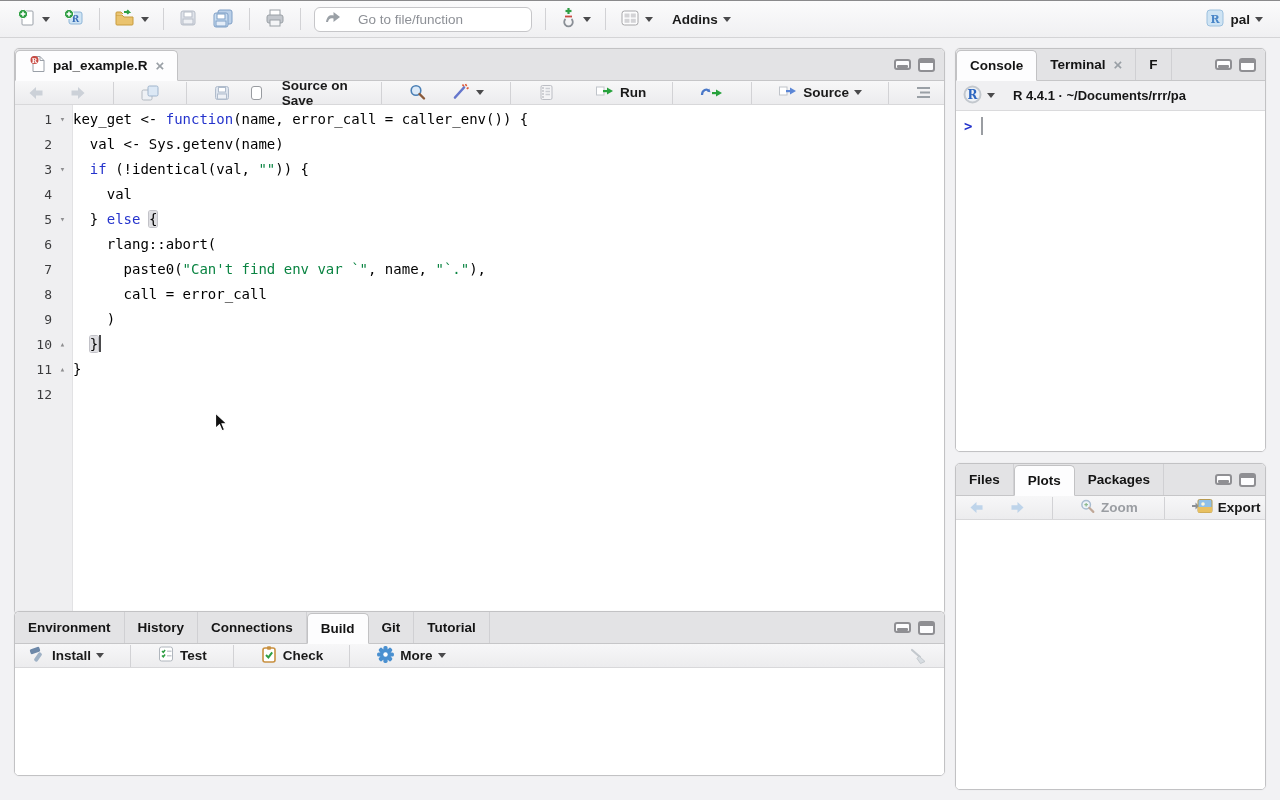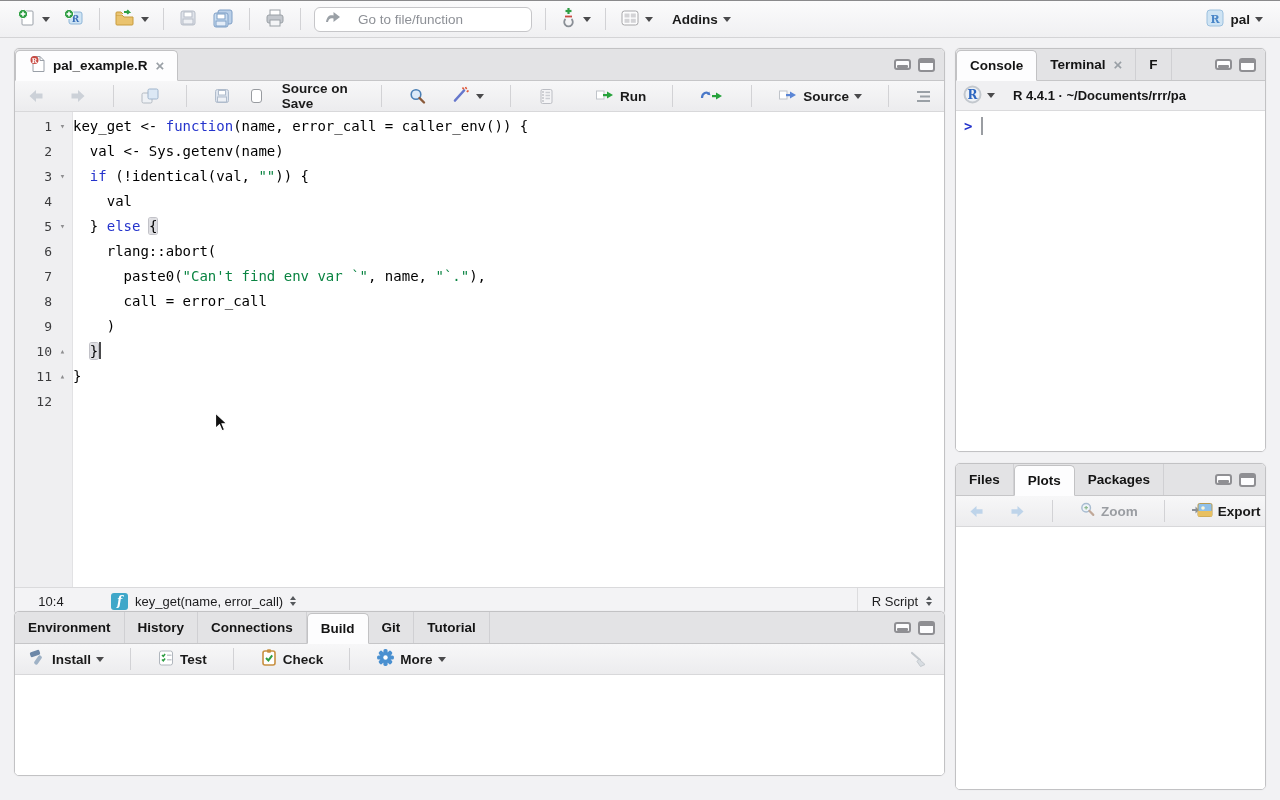--- a/index.html
+++ b/index.html
@@ -35,21 +35,21 @@
     font-size:13.5px; font-weight:700; color:#141414; border-right:1px solid #d0d0d3; cursor:default;}
   .tab.active{ background:#fdfdfe; border:1px solid #c2c2c4; border-bottom:1px solid #fdfdfe;
     border-radius:5px 5px 0 0; margin-bottom:-1px; position:relative; z-index:2;}
   .tclose{ color:#9aa0a6; font-size:15px; font-weight:600; margin-left:2px;}
   .winbtns{ margin-left:auto; display:flex; align-items:center; gap:7px; padding-right:9px; height:100%;}
   .ic-min{ width:17px; height:11px; border:2px solid #8f8f93; border-radius:3px; background:#fdfdfe; position:relative;}
   .ic-min::after{ content:""; position:absolute; left:1px; right:1px; bottom:0.5px; height:3px; background:#8f8f93; border-radius:1px;}
   .ic-max{ width:17px; height:14px; border:2px solid #8f8f93; border-radius:3px; background:#fdfdfe; position:relative;}
   .ic-max::after{ content:""; position:absolute; left:0; right:0; top:0; height:3px; background:#8f8f93;}
 
-  .pane-toolbar{ height:31px; flex:0 0 auto; background:linear-gradient(#f7f7f8,#ecaecec 90%, #ececee);
+  .pane-toolbar{ height:24px; flex:0 0 auto; background:linear-gradient(#f7f7f8,#ecaecec 90%, #ececee);
     background:linear-gradient(#f7f7f8,#ececee); border-bottom:1px solid #d8d8da;
     display:flex; align-items:center; padding:0 8px; gap:16px; font-size:13.5px; }
   .ptbtn{ display:inline-flex; align-items:center; gap:5px; padding:2px 4px; font-size:13.5px;
     font-weight:600; color:#1a1a1a; background:transparent; border:none; font-family:inherit;}
   .ptbtn.dim{ color:#9a9da2; }
   .checkbox{ width:14px; height:14px; background:#fff; border:1px solid #989ba0; border-radius:3px; display:inline-block;}
 
   
   .editor{ flex:1; position:relative; overflow:hidden;
     background:linear-gradient(to right,#efeff1 0,#efeff1 57px,#e2e2e4 57px,#e2e2e4 58px,#ffffff 58px);
@@ -355,36 +355,20 @@
           <span class="num">11</span>
           <span class="fold">▴</span>
           <span class="ct"><span class="tok-n">}</span></span>
         </div>
         <div class="cl">
           <span class="num">12</span>
           <span class="fold"></span>
           <span class="ct"></span>
         </div>
       </div>
-    <div class="statusbar">
-      <span class="pos">10:4</span>
-      <span class="fbadge">f</span>
-      <span>key_get(name, error_call)</span>
-      <span class="updn">
-          <i class="u"></i>
-          <i class="d"></i>
-        </span>
-      <div class="right">
-        <span>R Script</span>
-        <span class="updn" style="margin-left:8px;">
-            <i class="u"></i>
-            <i class="d"></i>
-          </span>
-      </div>
-    </div>
   </div>
 
   <div class="pane pane-console">
     <div class="tabstrip">
       <div class="tab active">
           <span>Console</span>
         </div>
         <div class="tab">
           <span>Terminal</span>
           <span class="tclose">×</span>

